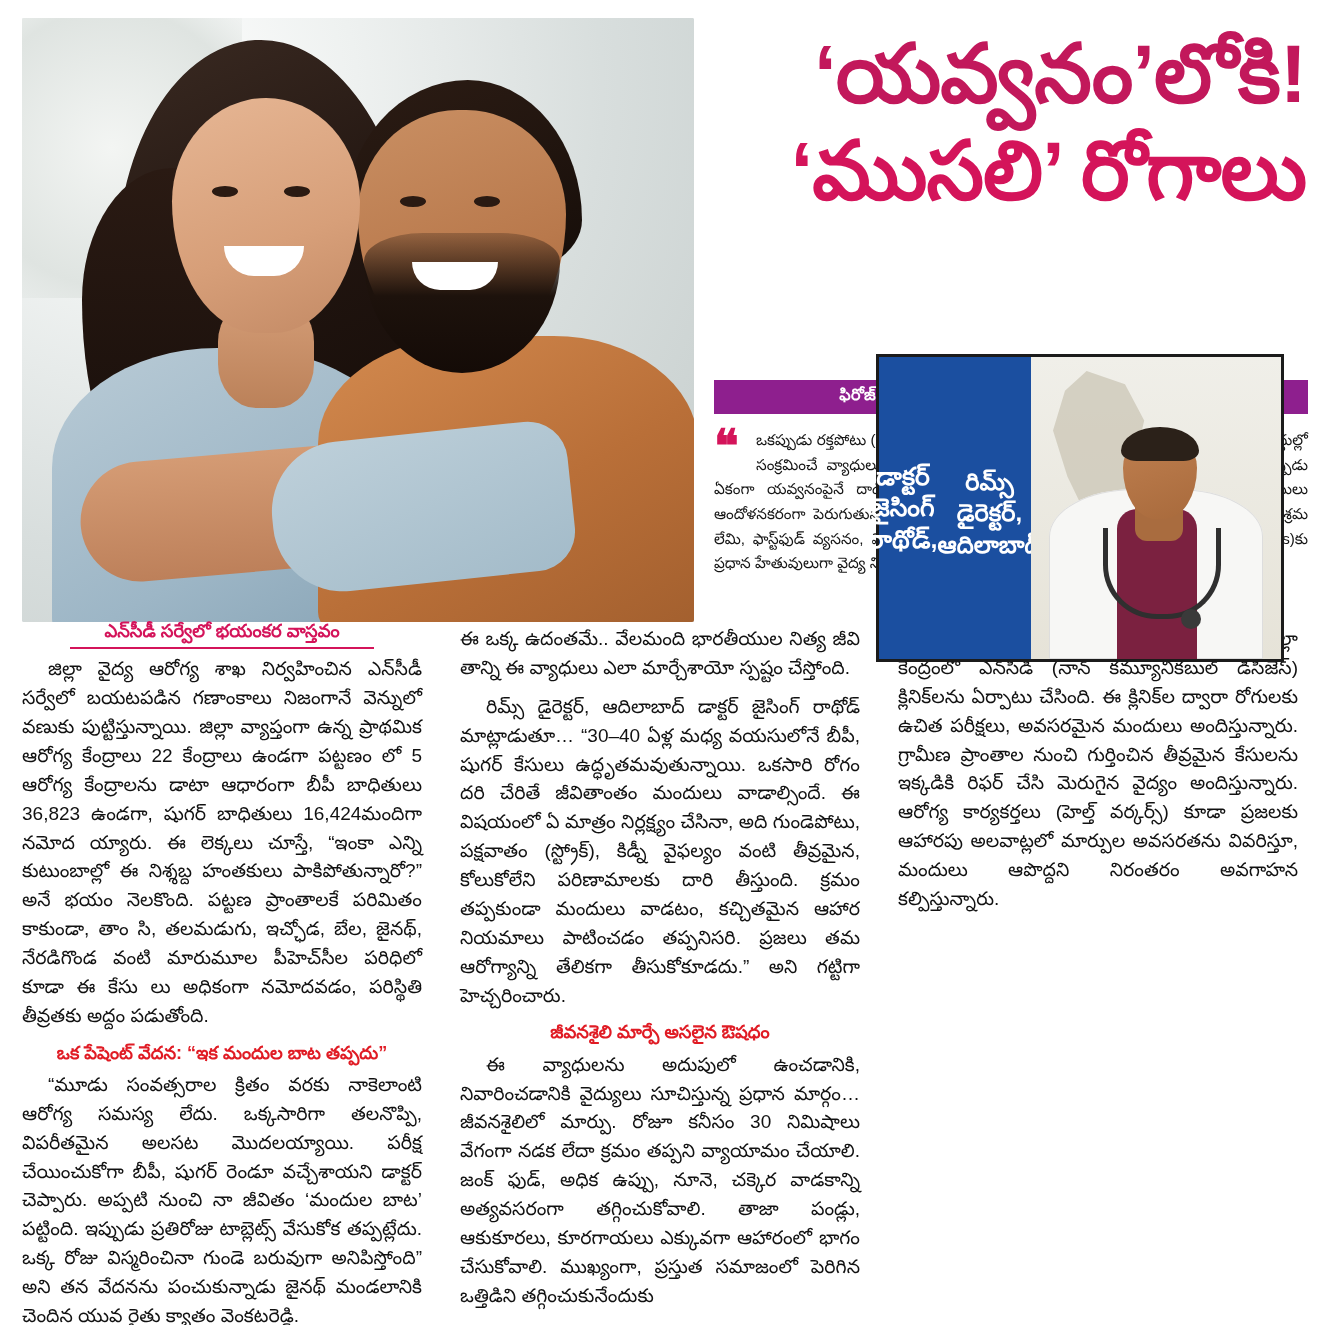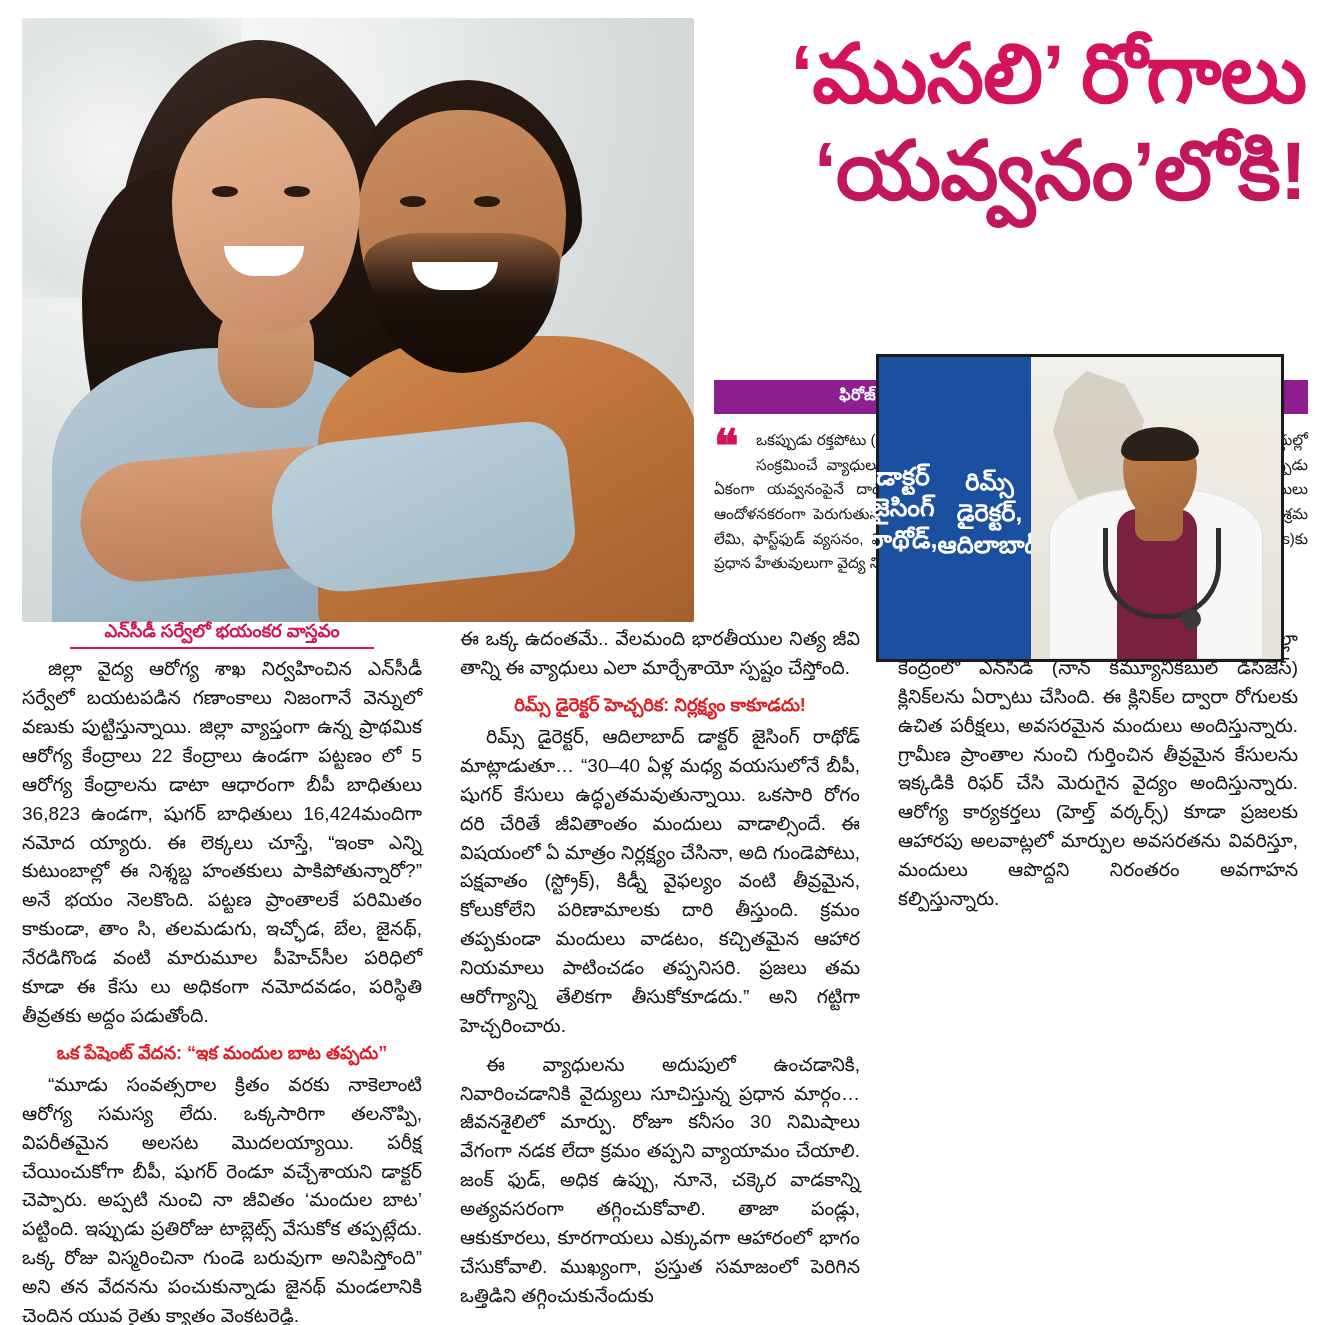--- a/index.html
+++ b/index.html
@@ -306,22 +306,22 @@
   <div class="eye" style="left:262px; top:168px;"></div>
   <div class="smile" style="left:202px; top:228px; width:80px; height:30px;"></div>
   <div class="eye" style="left:378px; top:178px;"></div>
   <div class="eye" style="left:452px; top:178px;"></div>
   <div class="smile" style="left:390px; top:244px; width:86px; height:28px;"></div>
   <div class="arm"></div>
   <div class="sleeve"></div>
 </div>
 
 <div class="headline-wrap">
+  <div class="headline-line l2">‘యవ్వనం’లోకి!</div>
   <div class="headline-line l1">‘ముసలి’ రోగాలు</div>
-  <div class="headline-line l2">‘యవ్వనం’లోకి!</div>
 </div>
 
 <div class="byline-bar">
   <span>ఫిరోజ్ ఖాన్, సీనియర్ ఫ్రీలాన్స్ జర్నలిస్ట్ (9640466464)</span>
 </div>
 
 <div class="quote-block">
   <div class="quote-mark">❝</div>
   <div class="quote-text">ఒకప్పుడు రక్తపోటు (బీపీ), మధుమేహం (సుగర్) అంటే 50, 60 ఏళ్లు దాటిన వృద్ధాప్యపు హద్దుల్లో సంక్రమించే వ్యాధులుగా భావించేవారు. కానీ కాలం మారింది. ఈ ‘ముసలి రోగాలు’ ఇప్పుడు ఏకంగా యవ్వనంపైనే దాడి చేస్తున్నాయి. 30 ఏళ్ల లోపు యువతలోనూ బీపీ, షుగర్ కేసులు ఆందోళనకరంగా పెరుగుతున్నాయి. ఆధునిక జీవనశైలి పేరుతో అలవాటు చేసుకుంటున్న శారీరక శ్రమ లేమి, ఫాస్ట్‌ఫుడ్ వ్యసనం, విపరీతమైన మానసిక ఒత్తిడి - ఇవే ఈ అసాంక్రమిక వ్యాధుల (NCDs)కు ప్రధాన హేతువులుగా వైద్య నిపుణులు ఘోషిస్తున్నారు.</div>
 </div>
@@ -330,22 +330,22 @@
 
   <div class="col col-1">
     <div class="sec-head underline">ఎన్‌సీడీ సర్వేలో భయంకర వాస్తవం</div>
     <p class="body">జిల్లా వైద్య ఆరోగ్య శాఖ నిర్వహించిన ఎన్‌సీడీ సర్వేలో బయటపడిన గణాంకాలు నిజంగానే వెన్నులో వణుకు పుట్టిస్తున్నాయి. జిల్లా వ్యాప్తంగా ఉన్న ప్రాథమిక ఆరోగ్య కేంద్రాలు 22 కేంద్రాలు ఉండగా పట్టణం లో 5 ఆరోగ్య కేంద్రాలను డాటా ఆధారంగా బీపీ బాధితులు 36,823 ఉండగా, షుగర్ బాధితులు 16,424మందిగా నమోద య్యారు. ఈ లెక్కలు చూస్తే, “ఇంకా ఎన్ని కుటుంబాల్లో ఈ నిశ్శబ్ద హంతకులు పాకిపోతున్నారో?” అనే భయం నెలకొంది. పట్టణ ప్రాంతాలకే పరిమితం కాకుండా, తాం సి, తలమడుగు, ఇచ్ఛోడ, బేల, జైనథ్, నేరడిగొండ వంటి మారుమూల పీహెచ్‌సీల పరిధిలో కూడా ఈ కేసు లు అధికంగా నమోదవడం, పరిస్థితి తీవ్రతకు అద్దం పడుతోంది.</p>
     <div class="sec-head red">ఒక పేషెంట్ వేదన: “ఇక మందుల బాట తప్పదు”</div>
     <p class="body">“మూడు సంవత్సరాల క్రితం వరకు నాకెలాంటి ఆరోగ్య సమస్య లేదు. ఒక్కసారిగా తలనొప్పి, విపరీతమైన అలసట మొదలయ్యాయి. పరీక్ష చేయించుకోగా బీపీ, షుగర్ రెండూ వచ్చేశాయని డాక్టర్ చెప్పారు. అప్పటి నుంచి నా జీవితం ‘మందుల బాట’ పట్టింది. ఇప్పుడు ప్రతిరోజు టాబ్లెట్స్ వేసుకోక తప్పట్లేదు. ఒక్క రోజు విస్మరించినా గుండె బరువుగా అనిపిస్తోంది” అని తన వేదనను పంచుకున్నాడు జైనథ్ మండలానికి చెందిన యువ రైతు క్యాతం వెంకటరెడ్డి.</p>
   </div>
 
   <div class="col col-2">
     <p class="body noindent">ఈ ఒక్క ఉదంతమే.. వేలమంది భారతీయుల నిత్య జీవి తాన్ని ఈ వ్యాధులు ఎలా మార్చేశాయో స్పష్టం చేస్తోంది.</p>
-    <div class="sec-head red">రిమ్స్ డైరెక్టర్ హెచ్చరిక: నిర్లక్ష్యం కాకూడదు!</div>
     <p class="body">రిమ్స్ డైరెక్టర్, ఆదిలాబాద్ డాక్టర్ జైసింగ్ రాథోడ్ మాట్లాడుతూ… “30–40 ఏళ్ల మధ్య వయసులోనే బీపీ, షుగర్ కేసులు ఉద్ధృతమవుతున్నాయి. ఒకసారి రోగం దరి చేరితే జీవితాంతం మందులు వాడాల్సిందే. ఈ విషయంలో ఏ మాత్రం నిర్లక్ష్యం చేసినా, అది గుండెపోటు, పక్షవాతం (స్ట్రోక్), కిడ్నీ వైఫల్యం వంటి తీవ్రమైన, కోలుకోలేని పరిణామాలకు దారి తీస్తుంది. క్రమం తప్పకుండా మందులు వాడటం, కచ్చితమైన ఆహార నియమాలు పాటించడం తప్పనిసరి. ప్రజలు తమ ఆరోగ్యాన్ని తేలికగా తీసుకోకూడదు.” అని గట్టిగా హెచ్చరించారు.</p>
+    <div class="sec-head red">జీవనశైలి మార్పే అసలైన ఔషధం</div>
     <p class="body">ఈ వ్యాధులను అదుపులో ఉంచడానికి, నివారించడానికి వైద్యులు సూచిస్తున్న ప్రధాన మార్గం… జీవనశైలిలో మార్పు. రోజూ కనీసం 30 నిమిషాలు వేగంగా నడక లేదా క్రమం తప్పని వ్యాయామం చేయాలి. జంక్ ఫుడ్, అధిక ఉప్పు, నూనె, చక్కెర వాడకాన్ని అత్యవసరంగా తగ్గించుకోవాలి. తాజా పండ్లు, ఆకుకూరలు, కూరగాయలు ఎక్కువగా ఆహారంలో భాగం చేసుకోవాలి. ముఖ్యంగా, ప్రస్తుత సమాజంలో పెరిగిన ఒత్తిడిని తగ్గించుకునేందుకు</p>
   </div>
 
   <div class="col col-3">
     <p class="body">ప్రజల ఆరోగ్యాన్ని కాపాడేందుకు ప్రభుత్వం జిల్లా కేంద్రంలో ఎన్‌సీడీ (నాన్ కమ్యూనికబుల్ డిసీజెస్) క్లినిక్‌లను ఏర్పాటు చేసింది. ఈ క్లినిక్‌ల ద్వారా రోగులకు ఉచిత పరీక్షలు, అవసరమైన మందులు అందిస్తున్నారు. గ్రామీణ ప్రాంతాల నుంచి గుర్తించిన తీవ్రమైన కేసులను ఇక్కడికి రిఫర్ చేసి మెరుగైన వైద్యం అందిస్తున్నారు. ఆరోగ్య కార్యకర్తలు (హెల్త్ వర్కర్స్) కూడా ప్రజలకు ఆహారపు అలవాట్లలో మార్పుల అవసరతను వివరిస్తూ, మందులు ఆపొద్దని నిరంతరం అవగాహన కల్పిస్తున్నారు.</p>
   </div>
 
 </div>
 
 <div class="doctor-card">

